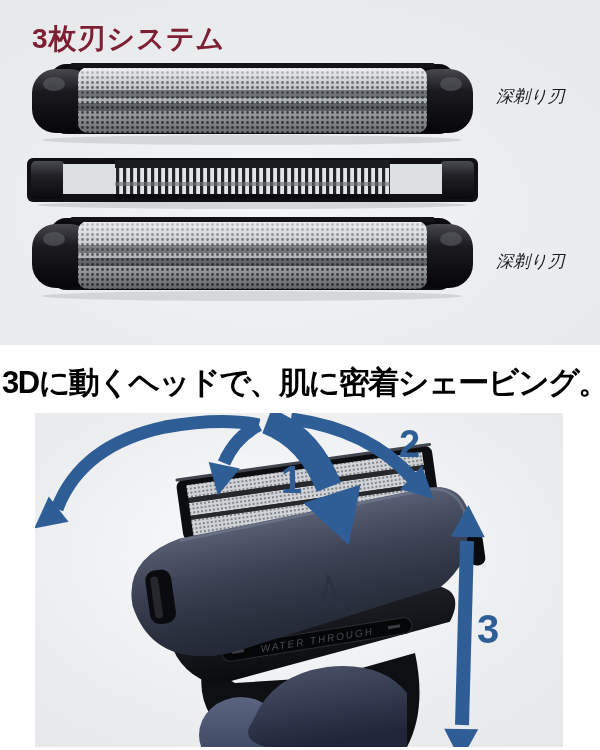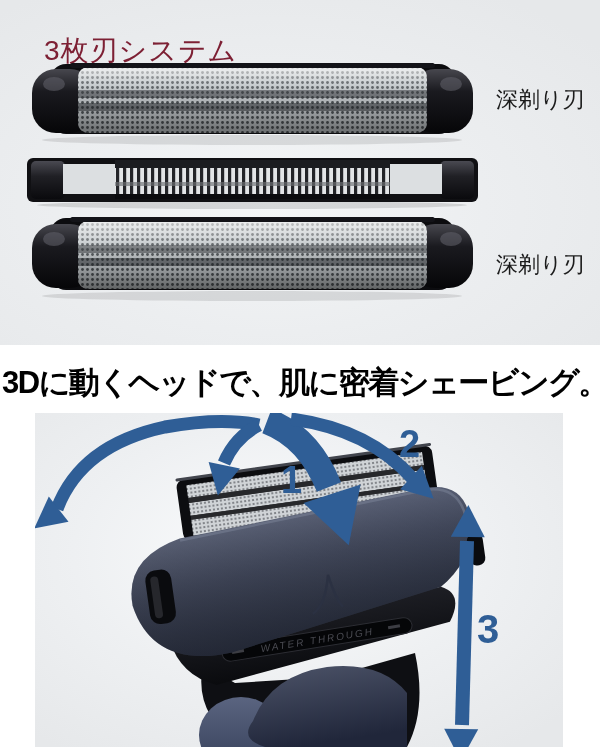--- a/index.html
+++ b/index.html
@@ -1,23 +1,23 @@
 <!DOCTYPE html>
 <html><head>
 <meta charset="utf-8">
 <style>
   html,body{margin:0;padding:0;background:#ffffff;}
   .stage{position:relative;width:600px;height:750px;overflow:hidden;background:#ffffff;
          font-family:"Liberation Sans","DejaVu Sans",sans-serif;}
   .abs{position:absolute;}
   .sec1{position:absolute;left:0;top:0;width:600px;height:345px;
         background:radial-gradient(ellipse 430px 250px at 45% 60%, #f4f6f7 0%, #eceef0 50%, #e6e8ea 100%);}
-  .sec1-title{position:absolute;left:28px;top:16px;margin:16px;font-size:28px;font-weight:normal;
+  .sec1-title{position:absolute;left:28px;top:16px;margin:4px;font-size:28px;font-weight:bold;
               color:#7d2034;letter-spacing:1px;}
-  .blade-label{position:absolute;left:496px;font-size:22px;color:#1b1b1b;white-space:nowrap;}
+  .blade-label{position:absolute;left:496px;font-size:17px;color:#1b1b1b;white-space:nowrap;font-style:italic;}
   .lbl1{top:85px;} .lbl2{top:168px;} .lbl3{top:250px;}
   .sec2-title{position:absolute;left:2px;top:362px;width:598px;margin:0;font-size:31px;font-weight:bold;
               color:#000000;letter-spacing:-1.5px;white-space:nowrap;overflow:hidden;}
   .photo{position:absolute;left:35px;top:413px;width:528px;height:334px;overflow:hidden;}
   svg{display:block;}
   .num{font-family:"Liberation Sans","DejaVu Sans",sans-serif;font-weight:bold;fill:#2f5e96;}
   .engrave{font-family:"Liberation Sans","DejaVu Sans",sans-serif;font-style:italic;
            font-size:10px;letter-spacing:2px;fill:#4a4b52;}
 </style>
 </head>

